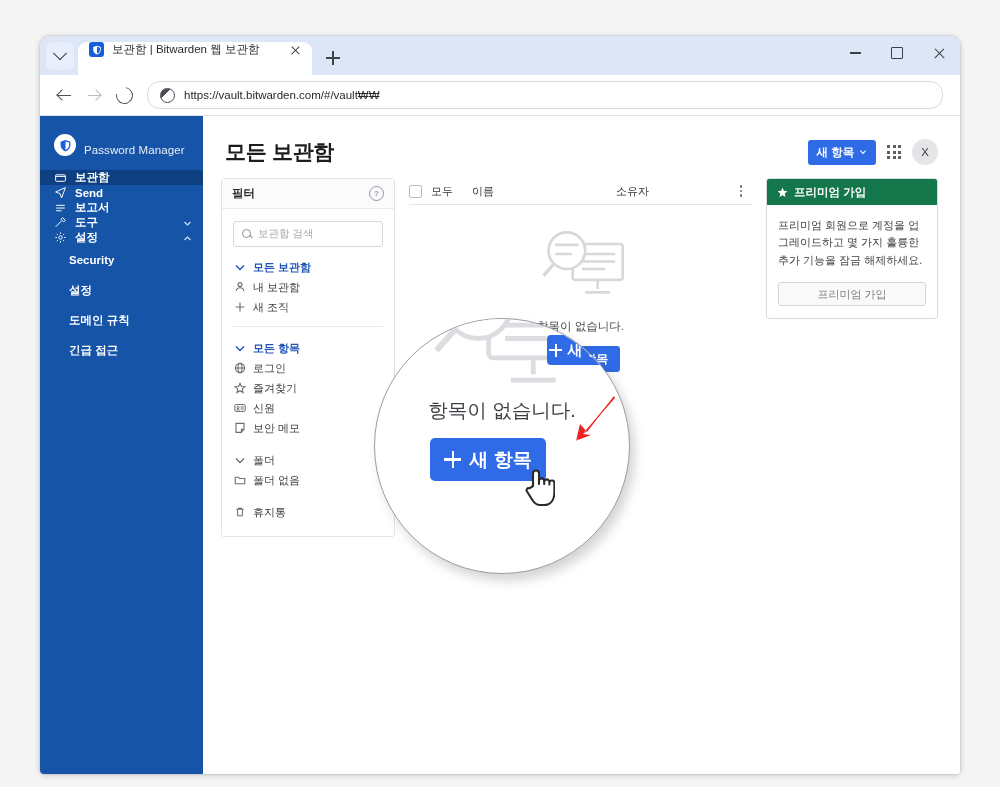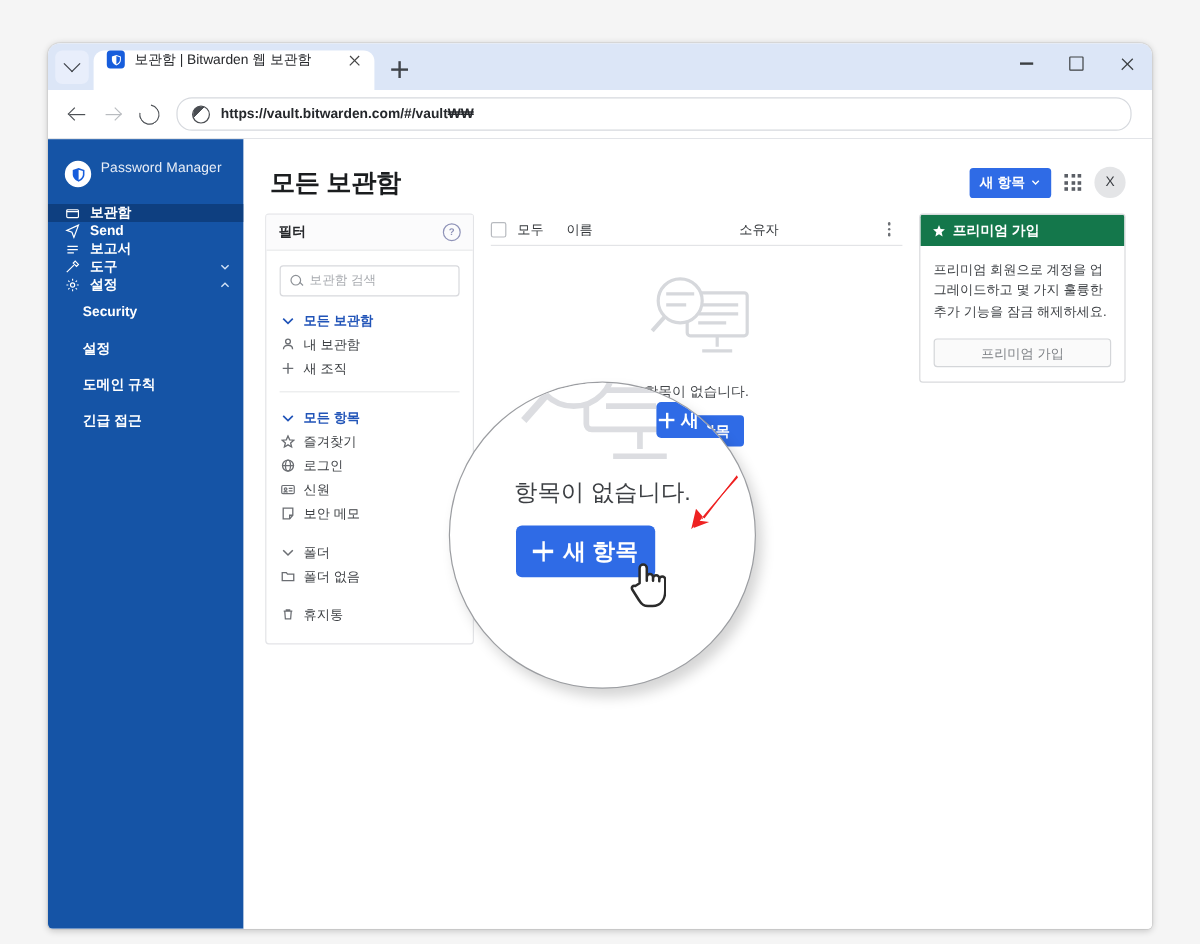--- a/index.html
+++ b/index.html
@@ -84,21 +84,21 @@
   .arrow-l::after  { content:""; position:absolute; left:0.5px; top:2.6px; width:7px; height:7px;
                      border-left:1.4px solid #4d5156; border-bottom:1.4px solid #4d5156; transform: rotate(45deg); }
   .arrow-r::before { content:""; position:absolute; left:0; top:6px; width:13px; height:1.4px; background:#b9bcc0; }
   .arrow-r::after  { content:""; position:absolute; right:0.5px; top:2.6px; width:7px; height:7px;
                      border-right:1.4px solid #b9bcc0; border-top:1.4px solid #b9bcc0; transform: rotate(45deg); }
   .reload { width: 15px; height: 15px; border: 1.5px solid #4d5156; border-radius: 50%;
             border-top-color: transparent; transform: rotate(-35deg); }
   .omnibox {
     flex: 1; height: 26px; margin: 12px 7px; background: #ffffff;
     border: 1px solid #d6d9de; border-radius: 13px;
-    display: flex; align-items: center; padding: 0 12px; gap: 9px; font-weight: bold;
+    display: flex; align-items: center; padding: 0 12px; gap: 9px;
   }
   .globe { width: 13px; height: 13px; border-radius: 50%; border: 1.4px solid #4a4d52; flex: none;
            background: linear-gradient(135deg,#4a4d52 0%,#4a4d52 38%,transparent 38%); }
   .url { font-size: 11.5px; color: #25282c; white-space: nowrap; }
   .tb-right { display: flex; align-items: center; gap: 3px; flex: none; }
   .bw-ext { width: 16px; height: 16px; border-radius: 3px; background: #175DDC;
             display:flex; align-items:center; justify-content:center; }
   .bw-ext svg { width: 10px; height: 10px; }
   .puzzle { width: 16px; height: 16px; }
   .tb-divider { width: 1px; height: 16px; background: #dcdfe3; margin: 0 5px; }
@@ -109,21 +109,21 @@
   }
   .kebab { width: 16px; height: 16px; display: flex; flex-direction: column;
            align-items: center; justify-content: center; gap: 2.2px; }
   .kebab i { width: 2.6px; height: 2.6px; background: #4a4d52; border-radius: 50%; display:block; }
 
   
   .app { display: flex; height: 658px; background: #ffffff; }
 
   
   .sidebar { width: 163px; background: #1554A6; flex: none; color: #fff; padding-top: 6px; }
-  .brand { display: flex; align-items: flex-start; gap: 8px; padding: 12px 0 14px 14px; }
+  .brand { display: flex; align-items: flex-end; gap: 8px; padding: 12px 0 14px 14px; }
   .brand-logo {
     width: 22px; height: 22px; border-radius: 50%; background: #ffffff; flex: none;
     display: flex; align-items: center; justify-content: center;
   }
   .brand-logo svg { width: 13px; height: 13px; }
   .brand-name { font-size: 11.5px; color: #e7edf7; letter-spacing: .1px; }
   .nav-item {
     display: flex; align-items: center; gap: 8px;
     height: 15px; padding-left: 13px; padding-right: 11px;
     font-size: 11.5px; font-weight: bold; color: #ffffff;
@@ -494,34 +494,34 @@
                 <span class="fi">
                     <svg viewBox="0 0 12 12" fill="none" stroke="#2154b8" stroke-width="1.4">
                       <path d="M2 4.5 L6 8.5 L10 4.5"></path>
                     </svg>
                   </span>
                 <span>모든 항목</span>
               </div>
               <div class="frow">
                 <span class="fi">
                     <svg viewBox="0 0 12 12" fill="none" stroke="#6b6e73" stroke-width="1.1">
-                      <path d="M6 1.3 L7.4 4.5 L10.8 4.8 L8.2 7.1 L9 10.5 L6 8.7 L3 10.5 L3.8 7.1 L1.2 4.8 L4.6 4.5 Z"></path>
-                    </svg>
-                  </span>
-                <span>즐겨찾기</span>
-              </div>
-              <div class="frow">
-                <span class="fi">
-                    <svg viewBox="0 0 12 12" fill="none" stroke="#6b6e73" stroke-width="1.1">
                       <circle cx="6" cy="6" r="4.6"></circle>
                       <ellipse cx="6" cy="6" rx="2.1" ry="4.6"></ellipse>
                       <path d="M1.6 6h8.8"></path>
                     </svg>
                   </span>
                 <span>로그인</span>
+              </div>
+              <div class="frow">
+                <span class="fi">
+                    <svg viewBox="0 0 12 12" fill="none" stroke="#6b6e73" stroke-width="1.1">
+                      <path d="M6 1.3 L7.4 4.5 L10.8 4.8 L8.2 7.1 L9 10.5 L6 8.7 L3 10.5 L3.8 7.1 L1.2 4.8 L4.6 4.5 Z"></path>
+                    </svg>
+                  </span>
+                <span>즐겨찾기</span>
               </div>
               <div class="frow">
                 <span class="fi">
                     <svg viewBox="0 0 12 12" fill="none" stroke="#6b6e73" stroke-width="1">
                       <rect x="0.8" y="2.6" width="10.4" height="6.8" rx="1"></rect>
                       <circle cx="4" cy="5.6" r="1.1"></circle>
                       <path d="M6.6 5h3.2M6.6 7h3.2M2.3 8.3c.5-.9 2.8-.9 3.3 0"></path>
                     </svg>
                   </span>
                 <span>신원</span>

